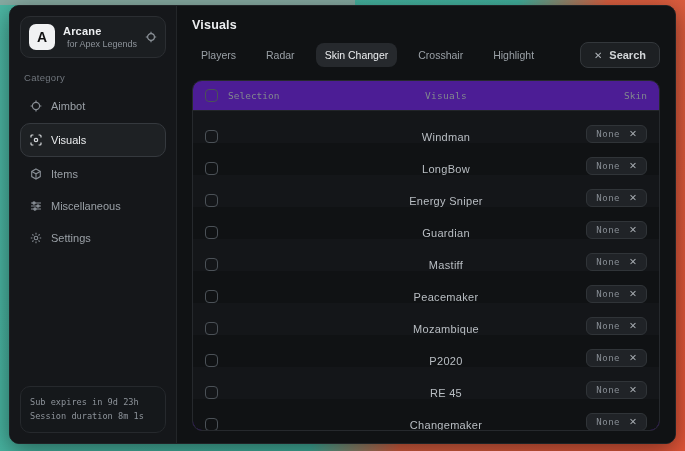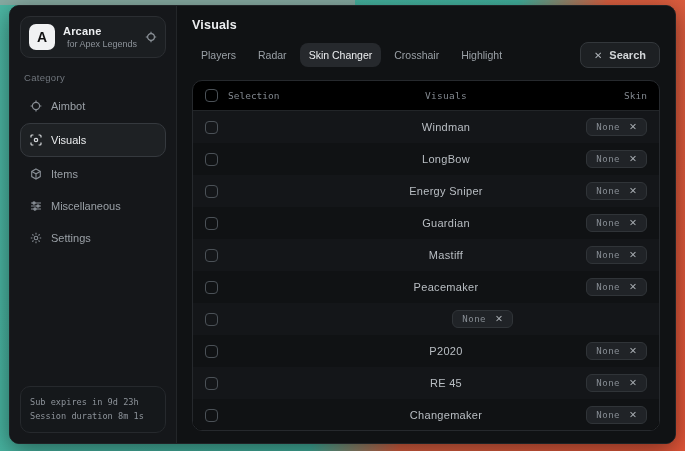--- a/index.html
+++ b/index.html
@@ -52,41 +52,41 @@
   .nav-item.selected .nav-icon { color: #d6d9dc; }
   .sidebar-spacer { flex: 1; }
   .session-card {
     border: 1px solid #26292d; background: #15181b; border-radius: 10px; padding: 8px 9px;
   }
   .session-line { font-family: "DejaVu Sans Mono", monospace; font-size: 8.6px; color: #8d939a; line-height: 1.7; white-space: nowrap; }
   
   .main { flex: 1; background: #101214; padding: 12px 15px; display: flex; flex-direction: column; min-width: 0; }
   .page-title { color: #eceef0; font-size: 12.5px; font-weight: bold; letter-spacing: .2px; }
   .tabs-row { display: flex; align-items: center; margin-top: 10px; }
-  .tabs { display: flex; align-items: flex-end; gap: 4px; }
+  .tabs { display: flex; align-items: flex-end; gap: 12px; }
   .tab {
     color: #9aa0a6; font-size: 10.5px; padding: 6px 9px; border-radius: 8px; cursor: pointer; white-space: nowrap;
   }
   .tab.selected { background: #26292d; color: #eceef0; }
   .search-btn {
     margin-left: auto; display: flex; align-items: center; gap: 7px;
     background: #1d2023; border: 1px solid #33373b; border-radius: 8px;
     padding: 6px 13px; color: #d2d5d8; font-size: 11px; font-weight: bold; cursor: pointer;
   }
   .search-btn .x { font-size: 10px; color: #aeb3b8; font-weight: normal; }
   .table {
     margin-top: 12px; border: 1px solid #26292d; border-radius: 10px;
-    background: #000000; overflow: hidden; flex: 1;
+    background: #4c1d95; overflow: hidden; flex: 1;
   }
   .t-head {
     display: flex; align-items: center; height: 30px; padding: 0 12px;
     border-bottom: 1px solid #222528;
     font-family: "DejaVu Sans Mono", monospace; font-size: 9.5px; color: #81878e;
   }
-  .t-row { display: flex; align-items: center; height: 32px; padding: 0 12px; gap: 48px; }
+  .t-row { display: flex; align-items: flex-end; height: 32px; padding: 0 12px; }
   .t-row:nth-child(odd) { background: #141619; }
   .t-row:nth-child(even) { background: #101214; }
   .col-sel { display: flex; align-items: center; gap: 10px; width: 150px; flex: 0 0 150px; }
   .col-weapon { flex: 1; text-align: center; color: #b9bec3; font-size: 11px; letter-spacing: .3px; }
   .col-skin { width: 110px; flex: 0 0 110px; display: flex; justify-content: flex-end; }
   .checkbox {
     width: 13px; height: 13px; border: 1.5px solid #4b5157; border-radius: 4px;
     background: transparent; cursor: pointer; flex: 0 0 13px;
   }
   .skin-chip {
@@ -277,20 +277,21 @@
               <span class="skin-chip">
                 <span class="skin-val">None</span>
                 <span class="skin-x">✕</span>
               </span>
             </div>
           </div>
           <div class="t-row">
             <div class="col-sel">
               <span class="checkbox"></span>
             </div>
+            <div class="col-weapon">Mozambique</div>
             <div class="col-skin">
               <span class="skin-chip">
                 <span class="skin-val">None</span>
                 <span class="skin-x">✕</span>
               </span>
             </div>
           </div>
           <div class="t-row">
             <div class="col-sel">
               <span class="checkbox"></span>

